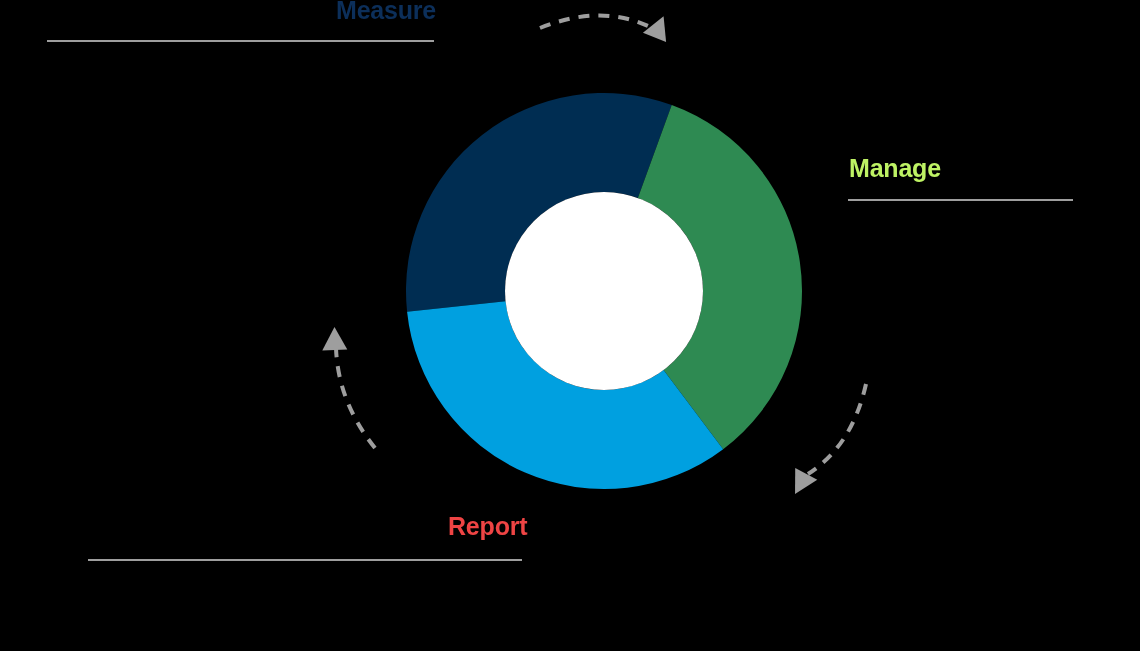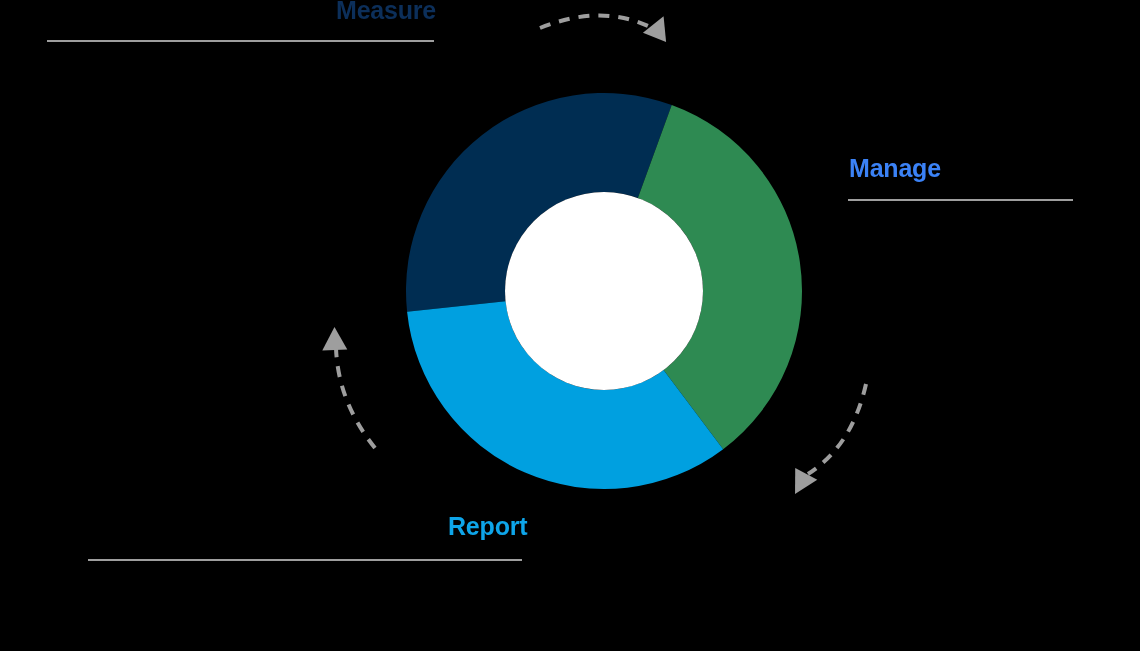--- a/index.html
+++ b/index.html
@@ -74,19 +74,19 @@
       <path d="M 375 448 Q 338 402 336 348"></path>
     </g>
     <polygon fill="#9E9E9E" points="658,15 670,38 645,38" transform="rotate(22 657.5 30)"></polygon>
     <polygon fill="#9E9E9E" points="803,466 815,489 790,489" transform="rotate(208 802.5 481)"></polygon>
     <polygon fill="#9E9E9E" points="335,327 347,350 322,350" transform="rotate(-2 334.5 342)"></polygon>
   </svg>
 
   <div class="label" id="label-measure" style="color: rgb(12, 47, 90);">Measure</div>
   <div class="rule" id="rule-measure" style="left: 47px; top: 40px; width: 387px; background: rgb(158, 158, 158);"></div>
 
-  <div class="label" id="label-manage" style="color: #3b82f6;">Manage</div>
+  <div class="label" id="label-manage" style="color: #bef264;">Manage</div>
   <div class="rule" id="rule-manage" style="left: 848px; top: 199px; width: 292px; background: rgb(158, 158, 158);"></div>
 
-  <div class="label" id="label-report" style="color: #0ea5e9;">Report</div>
+  <div class="label" id="label-report" style="color: #ef4444;">Report</div>
   <div class="rule" id="rule-report" style="left: 88px; top: 559px; width: 434px; background: rgb(158, 158, 158);"></div>
 
 </div>
 
 </body></html>

